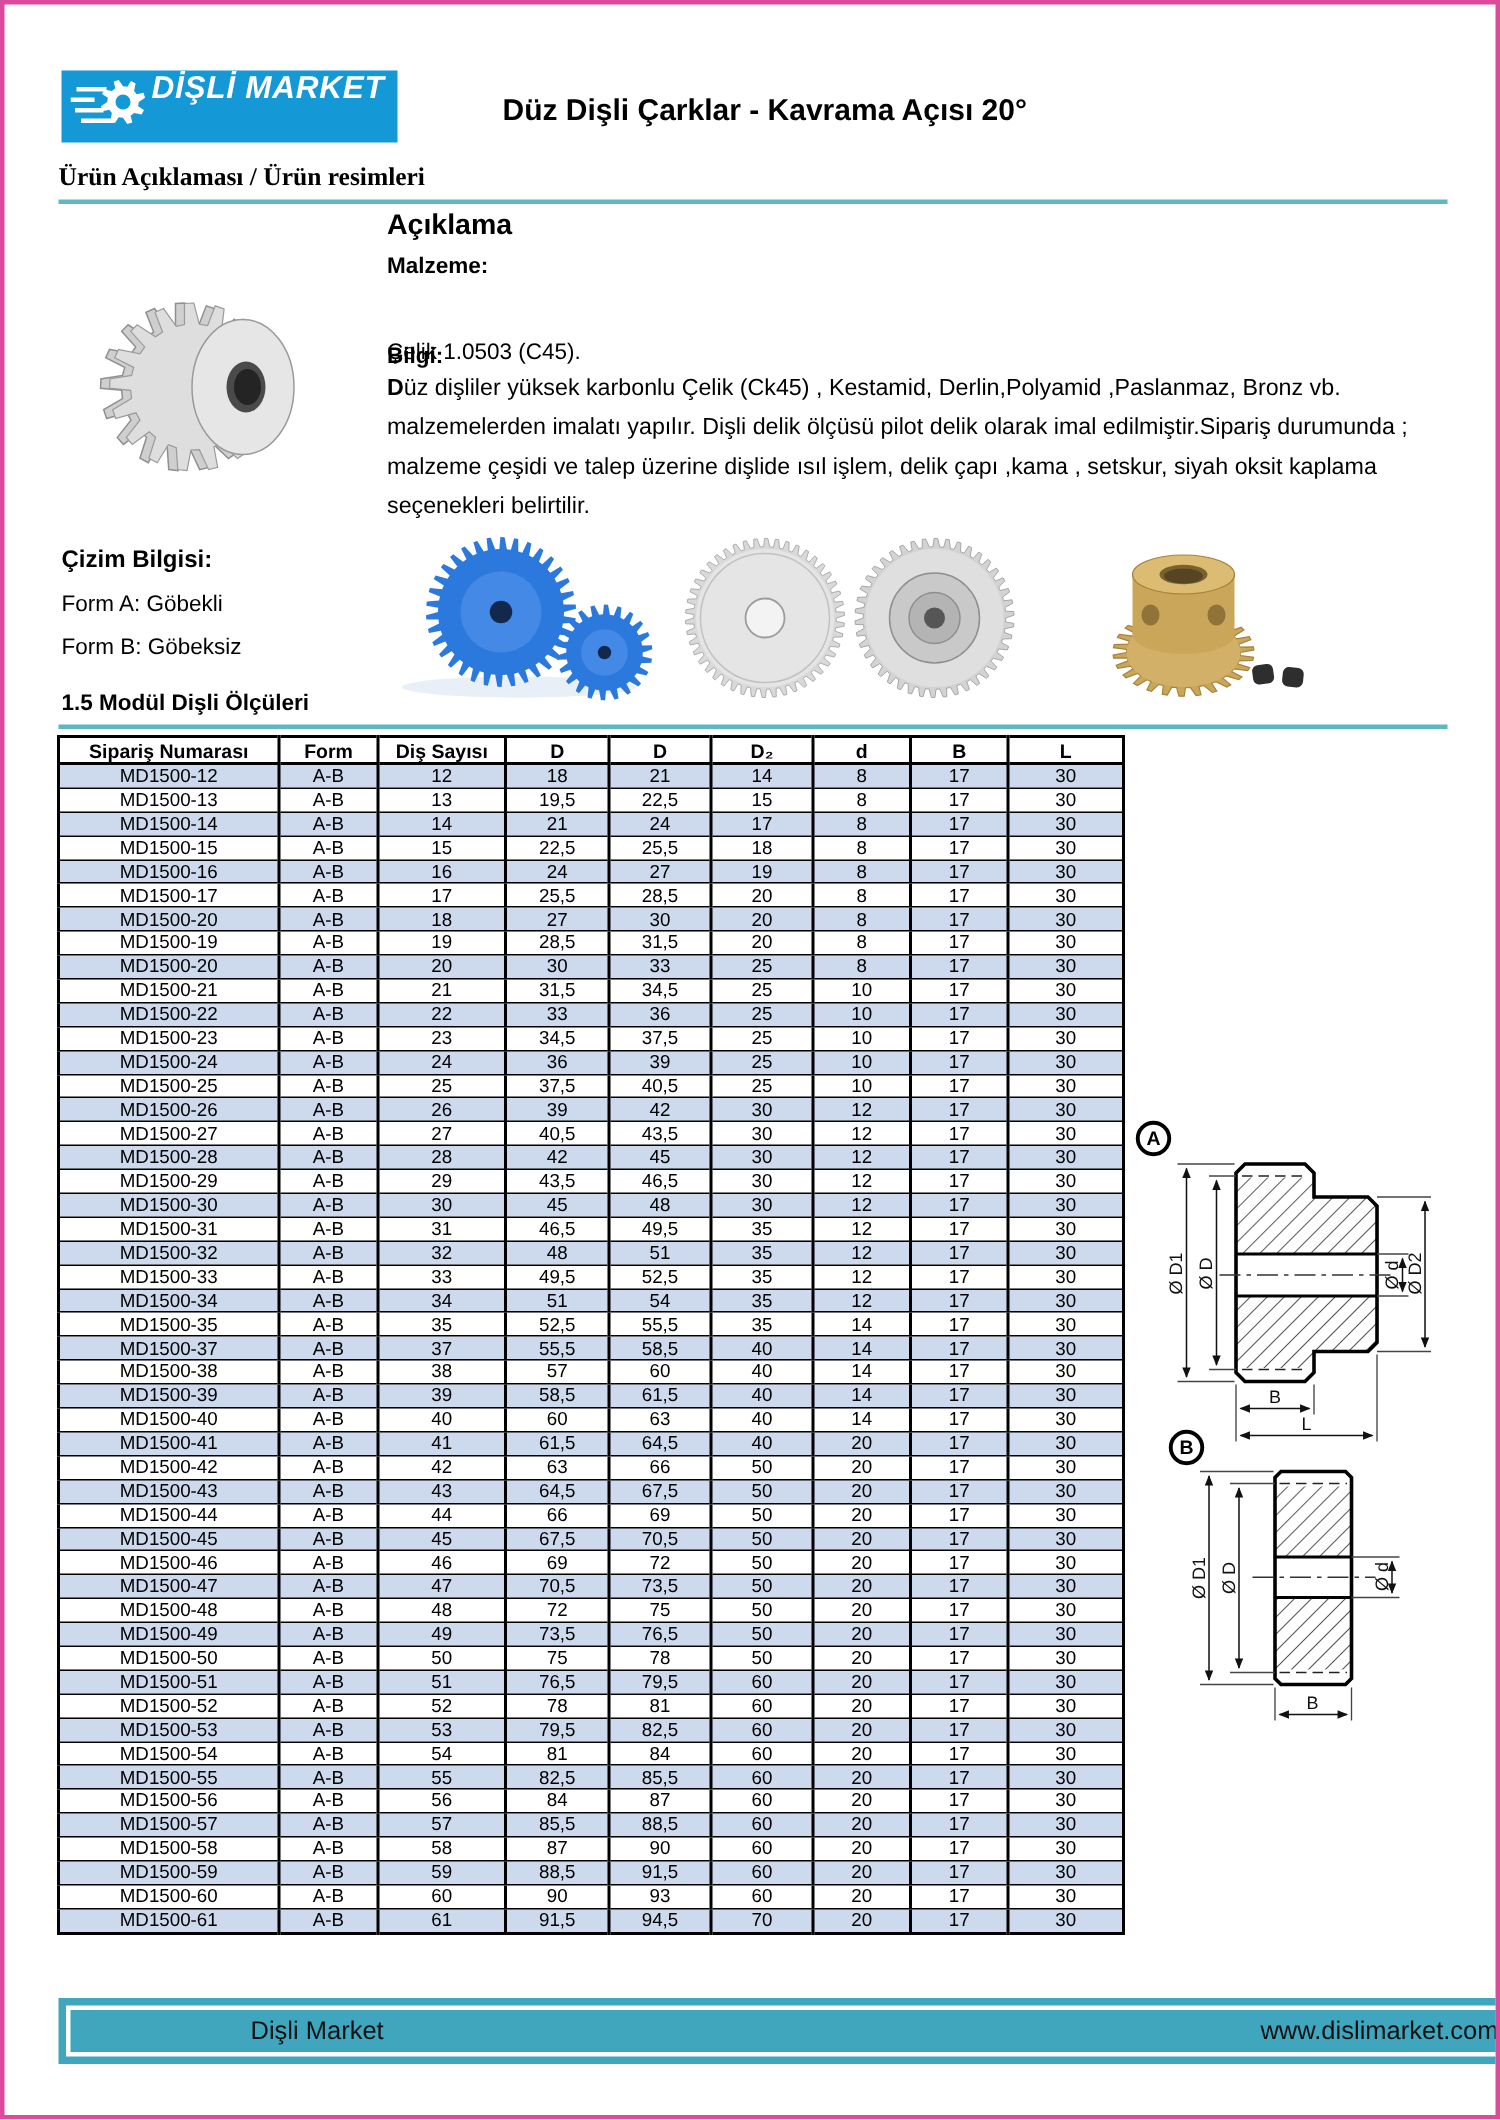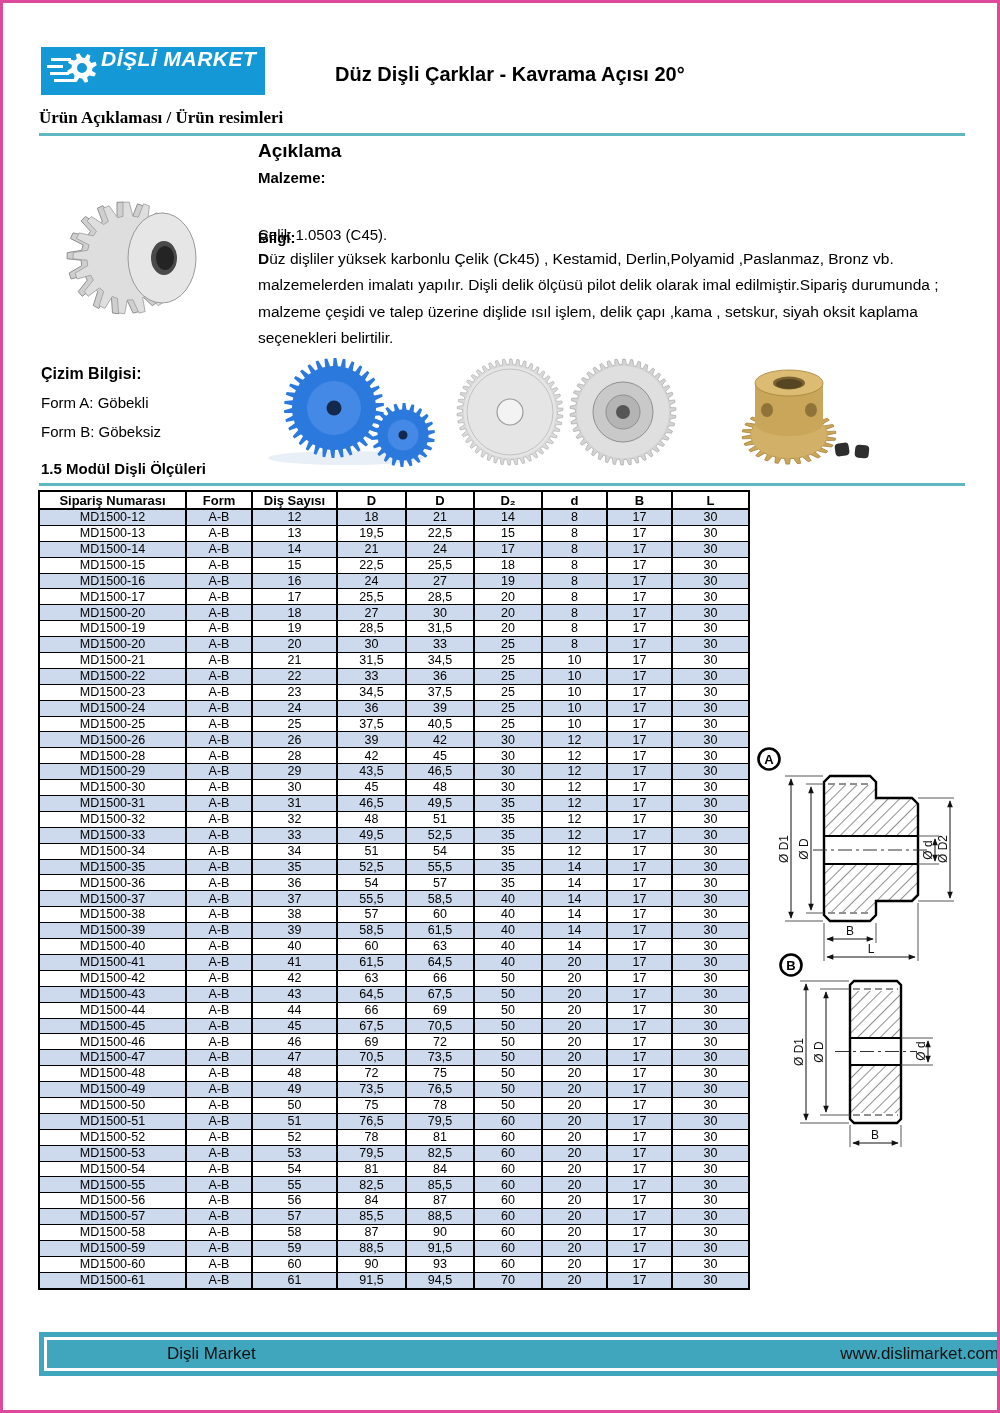--- a/index.html
+++ b/index.html
@@ -319,20 +319,31 @@
           <td>A-B</td>
           <td>26</td>
           <td>39</td>
           <td>42</td>
           <td>30</td>
           <td>12</td>
           <td>17</td>
           <td>30</td>
         </tr>
         <tr>
+          <td>MD1500-27</td>
+          <td>A-B</td>
+          <td>27</td>
+          <td>40,5</td>
+          <td>43,5</td>
+          <td>30</td>
+          <td>12</td>
+          <td>17</td>
+          <td>30</td>
+        </tr>
+        <tr>
           <td>MD1500-28</td>
           <td>A-B</td>
           <td>28</td>
           <td>42</td>
           <td>45</td>
           <td>30</td>
           <td>12</td>
           <td>17</td>
           <td>30</td>
         </tr>
@@ -401,31 +412,20 @@
           <td>12</td>
           <td>17</td>
           <td>30</td>
         </tr>
         <tr>
           <td>MD1500-35</td>
           <td>A-B</td>
           <td>35</td>
           <td>52,5</td>
           <td>55,5</td>
-          <td>35</td>
-          <td>14</td>
-          <td>17</td>
-          <td>30</td>
-        </tr>
-        <tr>
-          <td>MD1500-36</td>
-          <td>A-B</td>
-          <td>36</td>
-          <td>54</td>
-          <td>57</td>
           <td>35</td>
           <td>14</td>
           <td>17</td>
           <td>30</td>
         </tr>
         <tr>
           <td>MD1500-37</td>
           <td>A-B</td>
           <td>37</td>
           <td>55,5</td>

